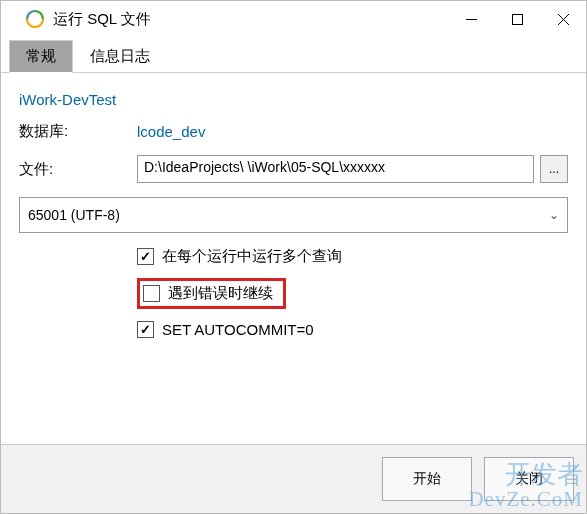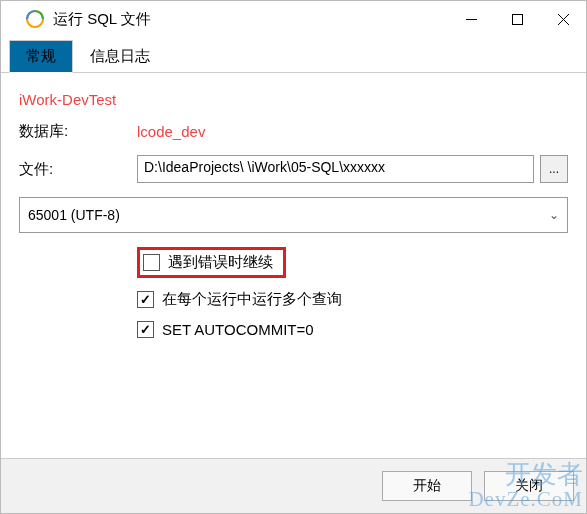--- a/index.html
+++ b/index.html
@@ -7,38 +7,38 @@
 .window { width: 587px; height: 514px; background: #fff; border: 1px solid #bbb; display: flex; flex-direction: column; }
 .titlebar { height: 36px; display: flex; align-items: center; padding-left: 24px; }
 .app-icon { width: 20px; height: 20px; margin-right: 8px; }
 .app-icon svg { width: 20px; height: 20px; }
 .title { font-size: 15px; flex: 1; color: #000; }
 .win-controls { display: flex; height: 36px; }
 .win-btn { width: 46px; height: 36px; display: flex; align-items: center; justify-content: center; color: #333; font-size: 14px; }
 .win-btn svg { width: 11px; height: 11px; }
 .tabs { display: flex; border-bottom: 1px solid #ccc; padding: 0 8px; margin-top: 2px; }
 .tab { padding: 6px 16px; font-size: 15px; border: 1px solid transparent; border-bottom: none; position: relative; top: 1px; }
-.tab.active { border-color: #ccc; background: #0369a1; border-bottom: 1px solid #fff; text-align: right; }
+.tab.active { border-color: #ccc; background: #a3a3a3; border-bottom: 1px solid #fff; text-align: right; }
 .content { flex: 1; padding: 18px 18px; }
 .row { display: flex; align-items: center; margin-bottom: 14px; }
 .label { width: 118px; font-size: 15px; color: #000; }
-.value { font-size: 15px; color: #ef4444; }
+.value { font-size: 15px; color: #0369a1; }
 .file-row .file-input { flex: 1; height: 28px; border: 1px solid #999; padding: 3px 6px; font-size: 14px; background: #fff; overflow: hidden; white-space: nowrap; }
 .file-row .file-input .blurred { filter: blur(3px); opacity: 0.55; display: inline-block; padding: 0 2px; }
 .browse-btn { width: 28px; height: 28px; border: 1px solid #999; margin-left: 6px; background: #f0f0f0; display: flex; align-items: center; justify-content: center; font-size: 12px; }
 .encoding-select { flex: 1; height: 36px; border: 1px solid #999; padding: 3px 8px; font-size: 14px; background: #fff; display: flex; align-items: center; justify-content: space-between; }
 .chevron { font-size: 12px; color: #555; }
 .options { margin-left: 118px; margin-top: 6px; }
 .check-row { display: flex; align-items: center; margin-bottom: 12px; }
 .highlighted { border: 3px solid #d62222; padding: 3px 10px 3px 3px; display: inline-flex; align-items: center; }
 .cb { width: 17px; height: 17px; border: 1px solid #555; margin-right: 8px; display: flex; align-items: center; justify-content: center; font-size: 13px; background: #fff; }
 .cb.checked::before { content: "✓"; color: #000; font-weight: bold; line-height: 1; }
 .check-label { font-size: 15px; }
 .footer { border-top: 1px solid #ccc; padding: 12px 12px; background: #f1f1f1; display: flex; justify-content: flex-end; gap: 12px; }
-.btn { min-width: 90px; height: 30px; border: 1px solid #aaa; background: #f9f9f9; font-size: 14px; display: flex; align-items: center; justify-content: center; }
+.btn { min-width: 90px; height: 44px; border: 1px solid #aaa; background: #f9f9f9; font-size: 14px; display: flex; align-items: center; justify-content: center; }
 .watermark { position: absolute; right: 4px; bottom: 4px; color: rgba(90,160,220,0.55); font-size: 26px; font-weight: 500; line-height: 1.05; text-align: right; pointer-events: none; margin-left: 16px; }
 .watermark .line2 { font-size: 21px; letter-spacing: 1px; font-family: Liberation Serif, serif; }
 </style>
 </head>
 <body>
 
 <div class="window">
   <div class="titlebar">
     <span class="app-icon">
       <svg viewBox="0 0 20 20">
@@ -88,28 +88,28 @@
     </div>
     <div class="row">
       <div class="encoding-select">
         <span>65001 (UTF-8)</span>
         <span class="chevron">⌄</span>
       </div>
     </div>
 
     <div class="options">
       <div class="check-row">
+        <span class="cb checked"></span>
+        <span class="check-label">在每个运行中运行多个查询</span>
+      </div>
+      <div class="check-row">
         <span class="highlighted">
           <span class="cb"></span>
           <span class="check-label">遇到错误时继续</span>
         </span>
-      </div>
-      <div class="check-row">
-        <span class="cb checked"></span>
-        <span class="check-label">在每个运行中运行多个查询</span>
       </div>
       <div class="check-row">
         <span class="cb checked"></span>
         <span class="check-label">SET AUTOCOMMIT=0</span>
       </div>
     </div>
   </div>
 
   <div class="footer">
     <div class="btn">开始</div>

